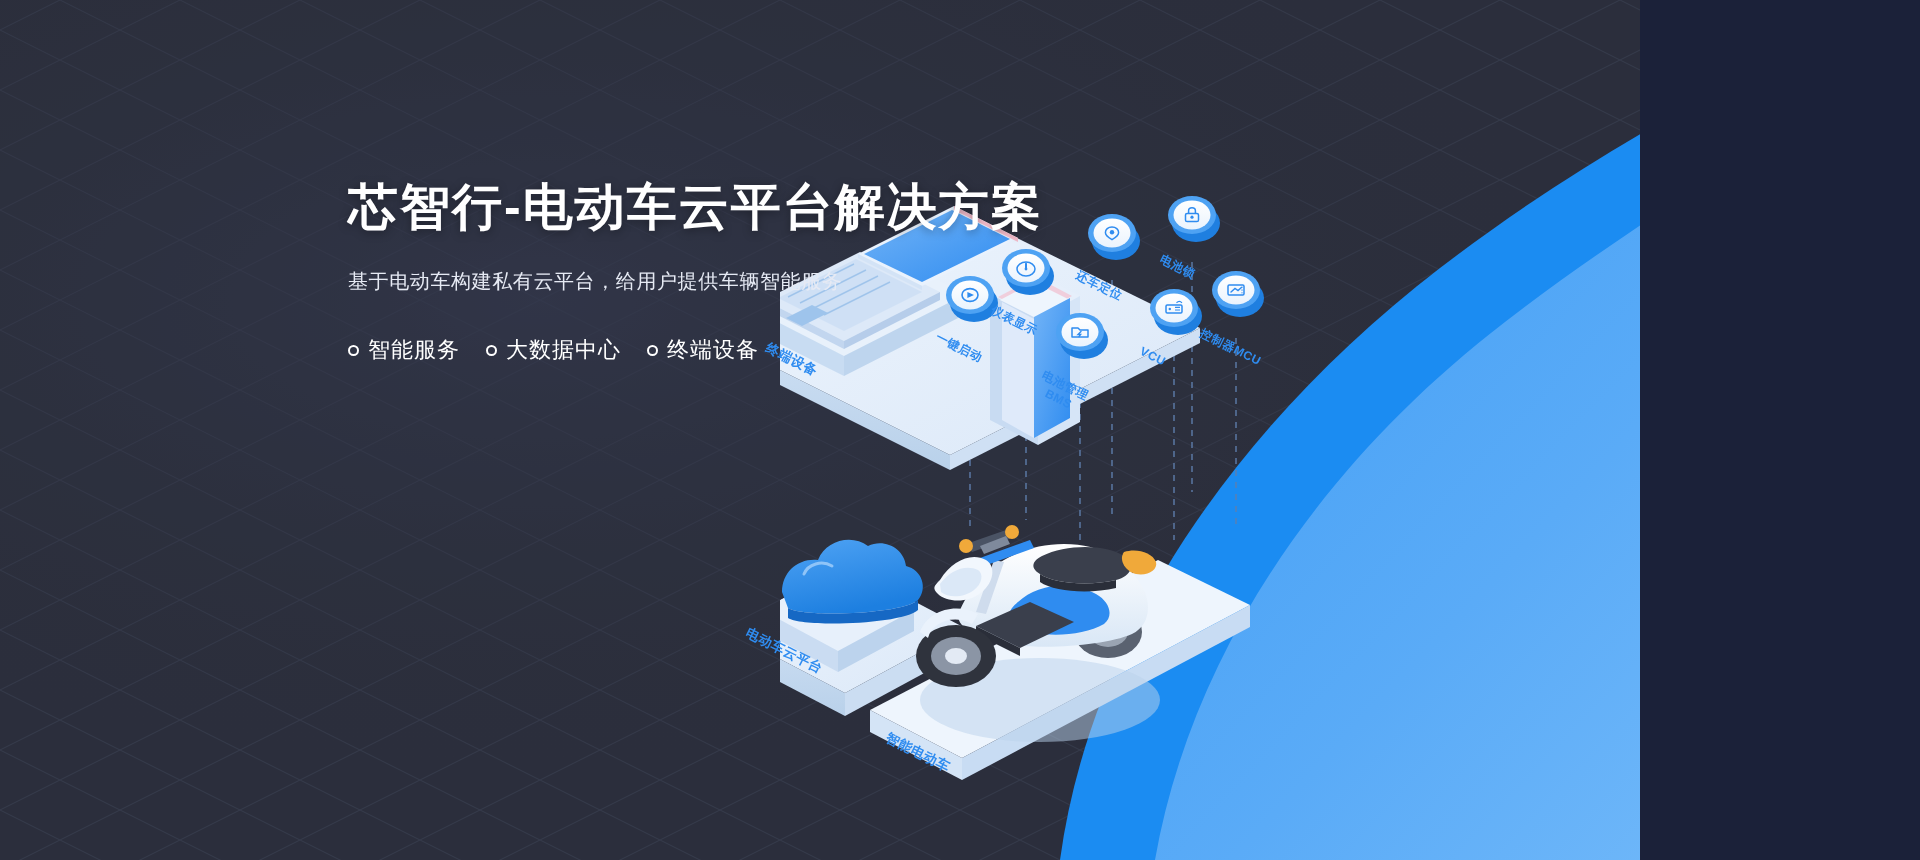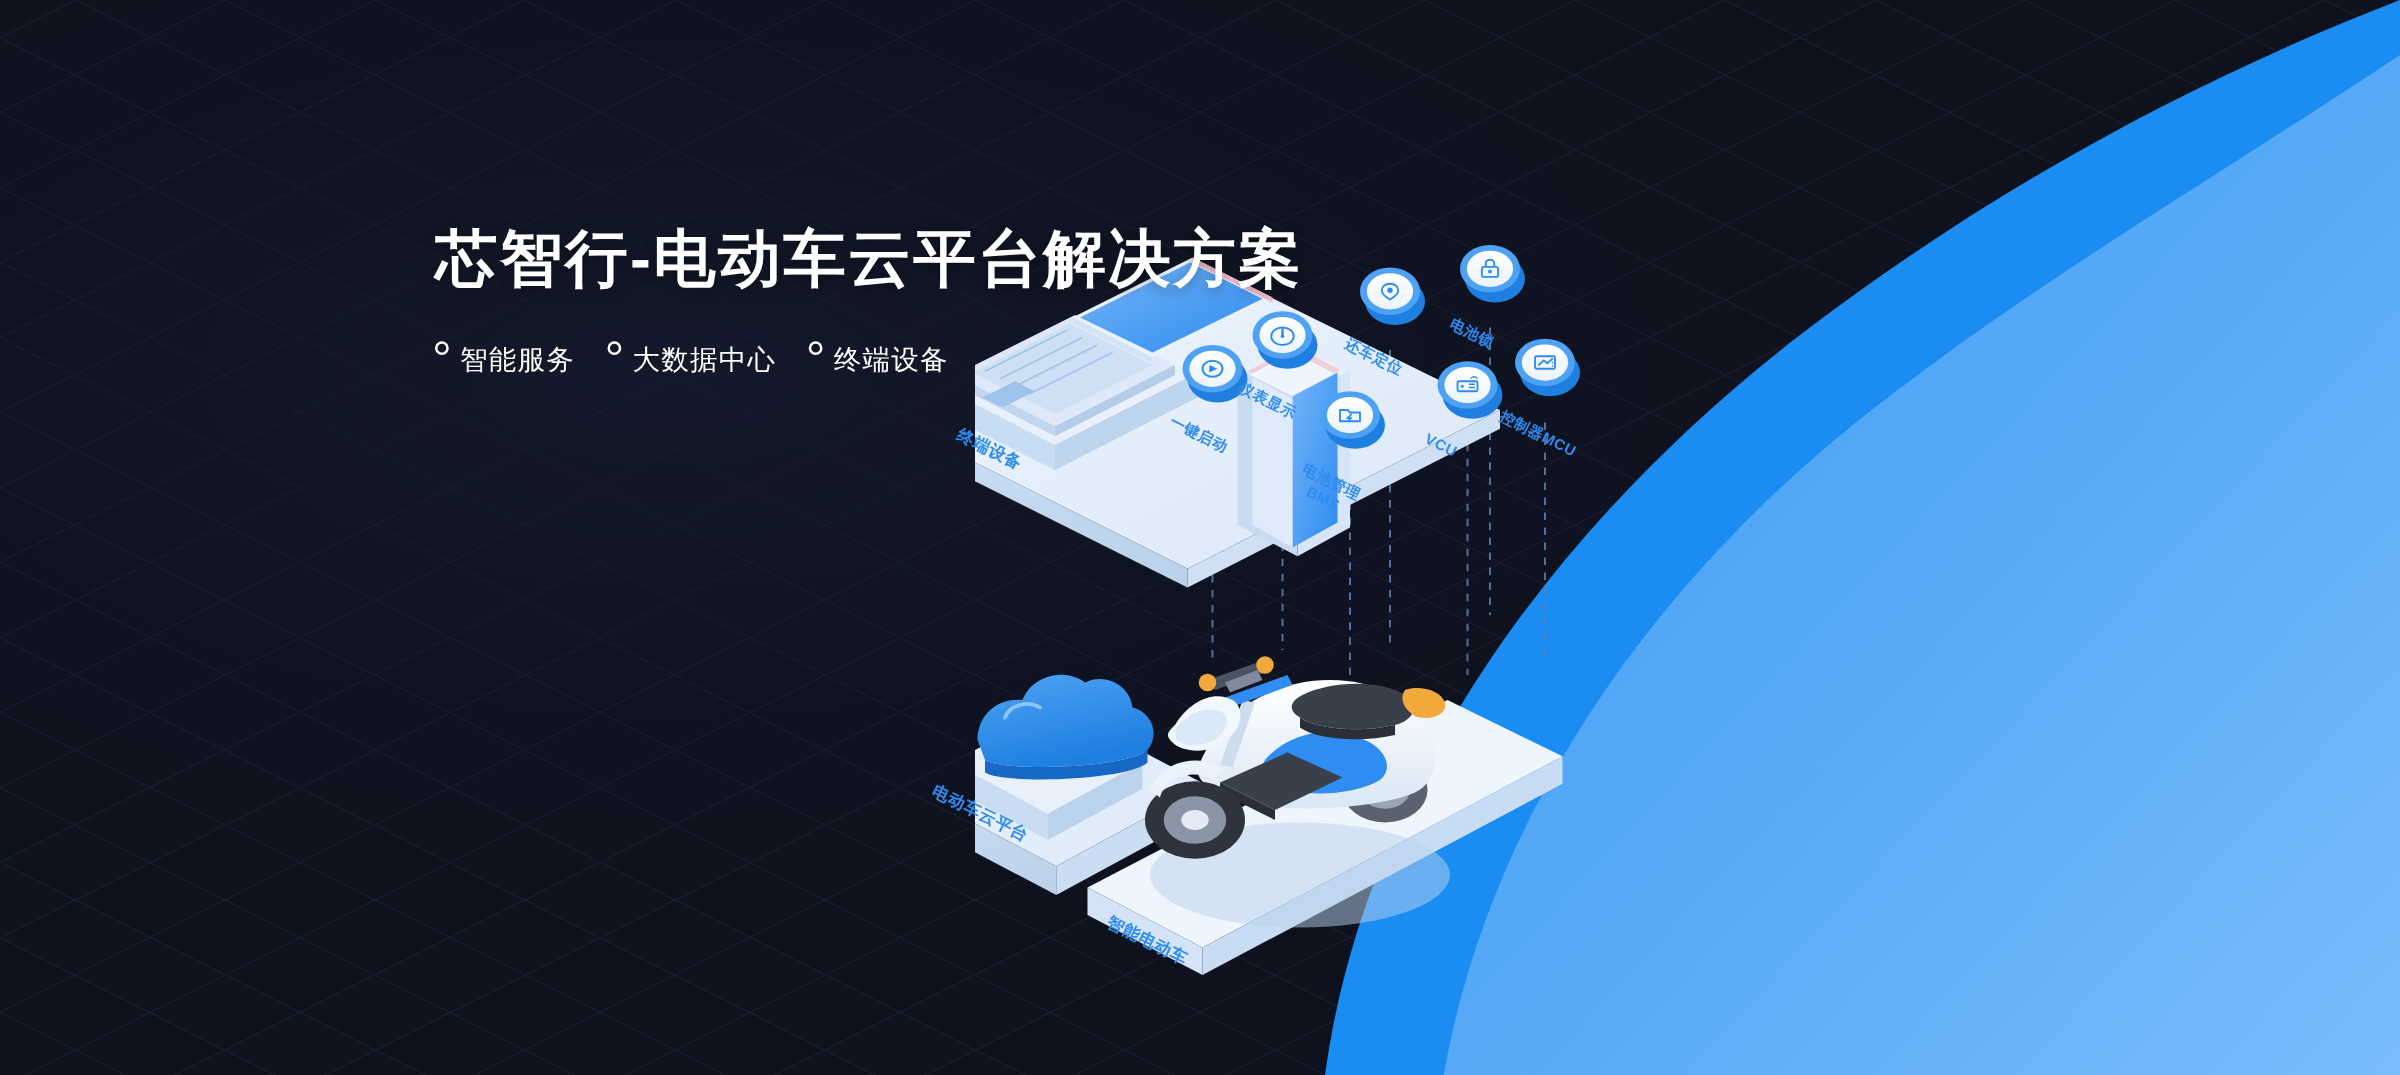--- a/index.html
+++ b/index.html
@@ -2,22 +2,22 @@
 <html><head>
 <meta charset="utf-8">
 <style>
   * { box-sizing: border-box; margin: 0; padding: 0; }
   html, body {
     width: 1920px; height: 860px; overflow: hidden;
     background: #1b2139;
     font-family: "Liberation Sans", "DejaVu Sans", sans-serif;
   }
   #banner {
-    position: relative; width: 1920px; height: 860px; overflow: hidden;
-    background: #000000;
+    position: relative; width: 1640px; height: 860px; overflow: hidden;
+    background: #404040;
   }
   .layer { position: absolute; inset: 0; }
   .grid-pattern { opacity: .55; }
   
   #text-block {
     position: absolute; left: 348px; top: 180px; width: 760px; z-index: 40;
   }
   #page-title {
     font-size: 50px; font-weight: 700; color: #ffffff;
     letter-spacing: 2px; line-height: 1.1; white-space: nowrap;
@@ -25,21 +25,21 @@
     text-shadow: 0 2px 10px rgba(0,0,0,.35);
   }
   #subtitle { margin-top: 30px; }
   #subtitle .line {
     font-size: 20px; color: #e6eaf4; line-height: 1.62; letter-spacing: .6px;
   }
   #feature-list {
     margin-top: 38px; display: flex; align-items: center; gap: 26px;
     white-space: nowrap;
   }
-  .feature-item { display: flex; align-items: flex-start; gap: 9px; }
+  .feature-item { display: flex; align-items: center; gap: 9px; }
   .bullet-ring {
     width: 11px; height: 11px; border: 2px solid #ffffff; border-radius: 50%;
     display: inline-block;
   }
   .feature-label { font-size: 22px; color: #ffffff; letter-spacing: 1px; }
   
   #illustration { position: absolute; left: 780px; top: 140px; width: 1140px; height: 720px; z-index: 30; }
   #illustration svg { display: block; }
   .iso-label {
     position: absolute; color: #2f8cf0; font-size: 12px; font-weight: 700;
@@ -77,20 +77,21 @@
         <stop offset="100%" stop-color="#79bdfa"></stop>
       </linearGradient>
     </defs>
     <path d="M1920 0 L1920 860 L1060 860 C1090 640 1230 430 1440 268 C1600 146 1760 62 1920 0 Z" fill="#1b8cf2"></path>
     <path d="M1920 44 L1920 860 L1155 860 C1190 660 1315 468 1505 322 C1640 218 1785 134 1920 44 Z" fill="url(#waveInnerGrad)"></path>
   </svg>
 
   <div id="text-block">
     <h1 id="page-title">芯智行-电动车云平台解决方案</h1>
     <div id="subtitle">
+      <div class="line">基于电动车构建私有云平台，给用户提供车辆智能服务</div>
     </div>
     <div id="feature-list">
       <div class="feature-item">
         <span class="bullet-ring"></span>
         <span class="feature-label">智能服务</span>
       </div>
       <div class="feature-item">
         <span class="bullet-ring"></span>
         <span class="feature-label">大数据中心</span>
       </div>

